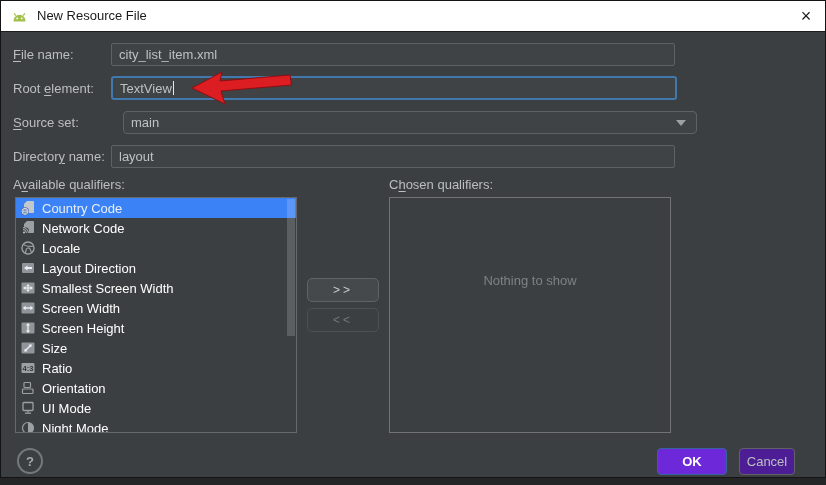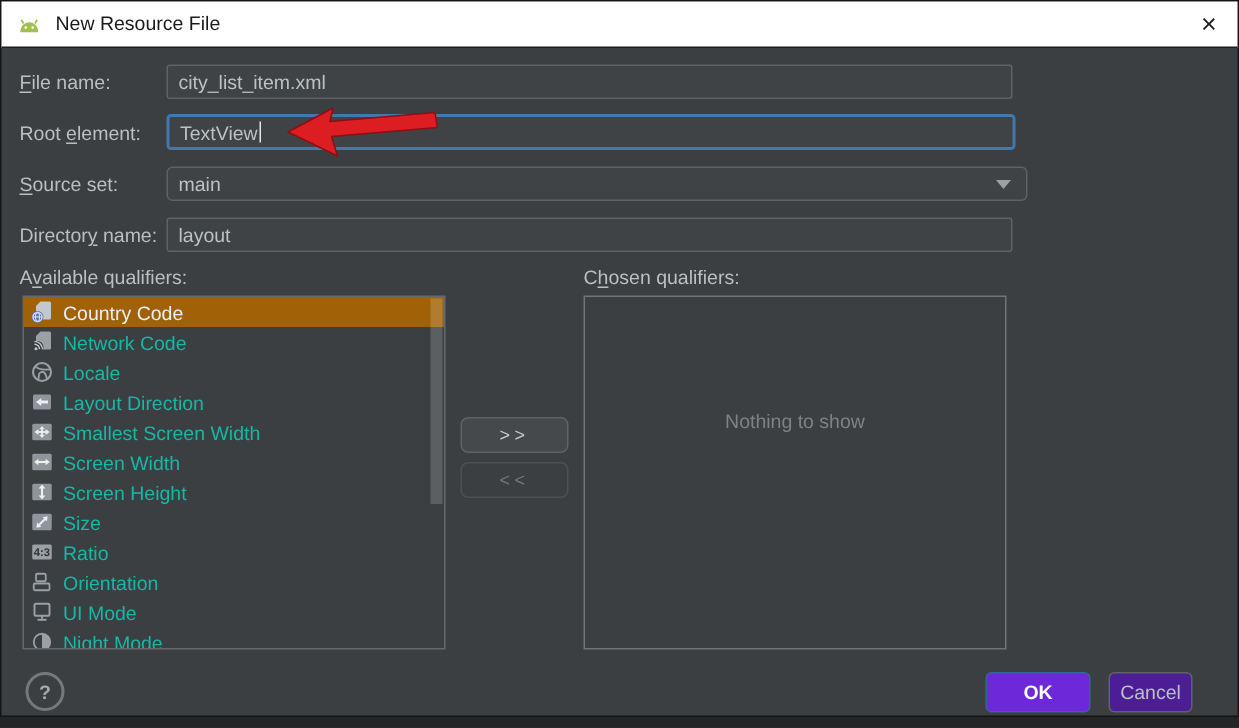--- a/index.html
+++ b/index.html
@@ -17,31 +17,31 @@
   
   .lbl{position:absolute;left:12px;font-size:13px;color:#bcbec0;white-space:pre;}
   .lbl .mn{text-decoration:underline;text-underline-offset:2px;}
   .field{position:absolute;left:110px;width:555px;height:21px;background:#3f4345;
     border:1px solid #5e6264;border-radius:2px;color:#bdc1c3;font-size:13px;
     line-height:21px;padding-left:7px;}
   .field.focused{border:2px solid #4178ad;height:20px;border-radius:3px;}
   .caret{display:inline-block;width:1px;height:14px;background:#e8e8e8;
     vertical-align:-2px;margin-left:1px;}
   .combo{border-radius:4px;display:flex;align-items:center;justify-content:space-between;
-    padding-right:10px;}
+    padding-right:10px;margin-left:12px;}
   .combo .chev{width:0;height:0;border-left:5px solid transparent;
     border-right:5px solid transparent;border-top:6px solid #9da1a4;}
   
   .panel-label{position:absolute;top:176px;font-size:13px;color:#bcbec0;white-space:pre;}
   .panel-label .mn{text-decoration:underline;text-underline-offset:2px;}
   .listpanel{position:absolute;left:14px;top:196px;width:280px;height:234px;
     border:1px solid #66696c;background:#3c3f41;overflow:hidden;}
   .lrow{display:flex;align-items:center;gap:6px;height:20px;padding-left:4px;
-    font-size:13px;color:#14b8a6;cursor:default;}
-  .lrow.sel{background:#a16207;color:#e9eef5;}
+    font-size:13px;color:#ffffff;cursor:default;}
+  .lrow.sel{background:#3b82f6;color:#e9eef5;}
   .qicon{width:16px;height:16px;flex:0 0 16px;}
   .scrollthumb{position:absolute;right:1px;top:1px;width:8px;height:137px;
     background:rgba(255,255,255,0.17);}
   .chosenpanel{position:absolute;left:388px;top:196px;width:280px;height:234px;
     border:1px solid #737373;background:#3c3f41;}
   .emptytext{position:absolute;left:0;right:0;top:75px;text-align:center;
     font-size:13px;color:#7e8285;}
   
   .xferbtn{position:absolute;left:306px;width:72px;height:24px;border-radius:5px;
     font-size:12px;letter-spacing:3px;display:flex;align-items:center;

